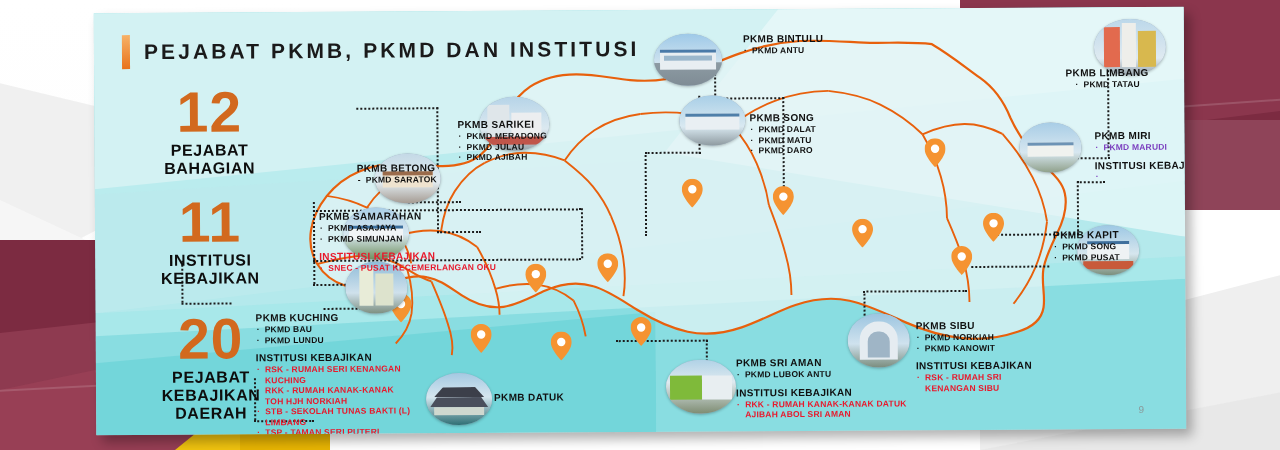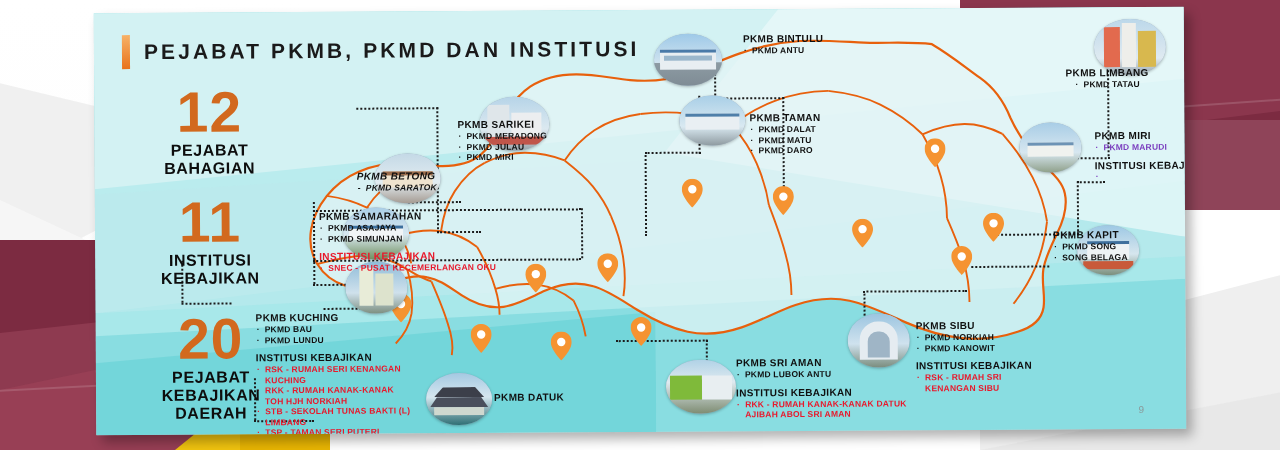--- a/index.html
+++ b/index.html
@@ -438,21 +438,21 @@
         <span class="b">·</span>
         <span>PKMD MARUDI</span>
       </div>
     <div class="lb-sec" style="line-height:11px;">INSTITUSI KEBAJIKAN</div>
     <div class="lb-li">
         <span class="b">·</span>
       </div>
   </div>
 
   <div class="lblock" style="left:655px; top:103px;">
-    <div class="lb-title">PKMB TAMAN</div>
+    <div class="lb-title">PKMB SONG</div>
     <div class="lb-li">
         <span class="b">·</span>
         <span>PKMD DALAT</span>
       </div>
     <div class="lb-li">
         <span class="b">·</span>
         <span>PKMD MATU</span>
       </div>
     <div class="lb-li">
         <span class="b">·</span>
@@ -465,25 +465,25 @@
     <div class="lb-li">
         <span class="b">·</span>
         <span>PKMD MERADONG</span>
       </div>
     <div class="lb-li">
         <span class="b">·</span>
         <span>PKMD JULAU</span>
       </div>
     <div class="lb-li">
         <span class="b">·</span>
-        <span>PKMD MIRI</span>
-      </div>
-  </div>
-
-  <div class="lblock" style="left:262px; top:159px;font-style:italic;">
+        <span>PKMD AJIBAH</span>
+      </div>
+  </div>
+
+  <div class="lblock" style="left:262px; top:151px;">
     <div class="lb-title">PKMB BETONG</div>
     <div class="lb-li">
         <span class="b">-</span>
         <span>PKMD SARATOK</span>
       </div>
   </div>
 
   <div class="lblock lb-red" style="left:224px; top:199px;">
     <div class="lb-title">PKMB SAMARAHAN</div>
     <div class="lb-li" style="color:#101010;">
@@ -502,21 +502,21 @@
   </div>
 
   <div class="lblock" style="left:958px; top:222px;">
     <div class="lb-title">PKMB KAPIT</div>
     <div class="lb-li">
         <span class="b">·</span>
         <span>PKMD SONG</span>
       </div>
     <div class="lb-li">
         <span class="b">·</span>
-        <span>SONG BELAGA</span>
+        <span>PKMD PUSAT</span>
       </div>
   </div>
 
   <div class="lblock lb-red nowrapoff" style="left:820px; top:312px; width:130px;">
     <div class="lb-title">PKMB SIBU</div>
     <div class="lb-li" style="color:#101010;">
         <span class="b">·</span>
         <span>PKMD NORKIAH</span>
       </div>
     <div class="lb-li" style="color:#101010;">

